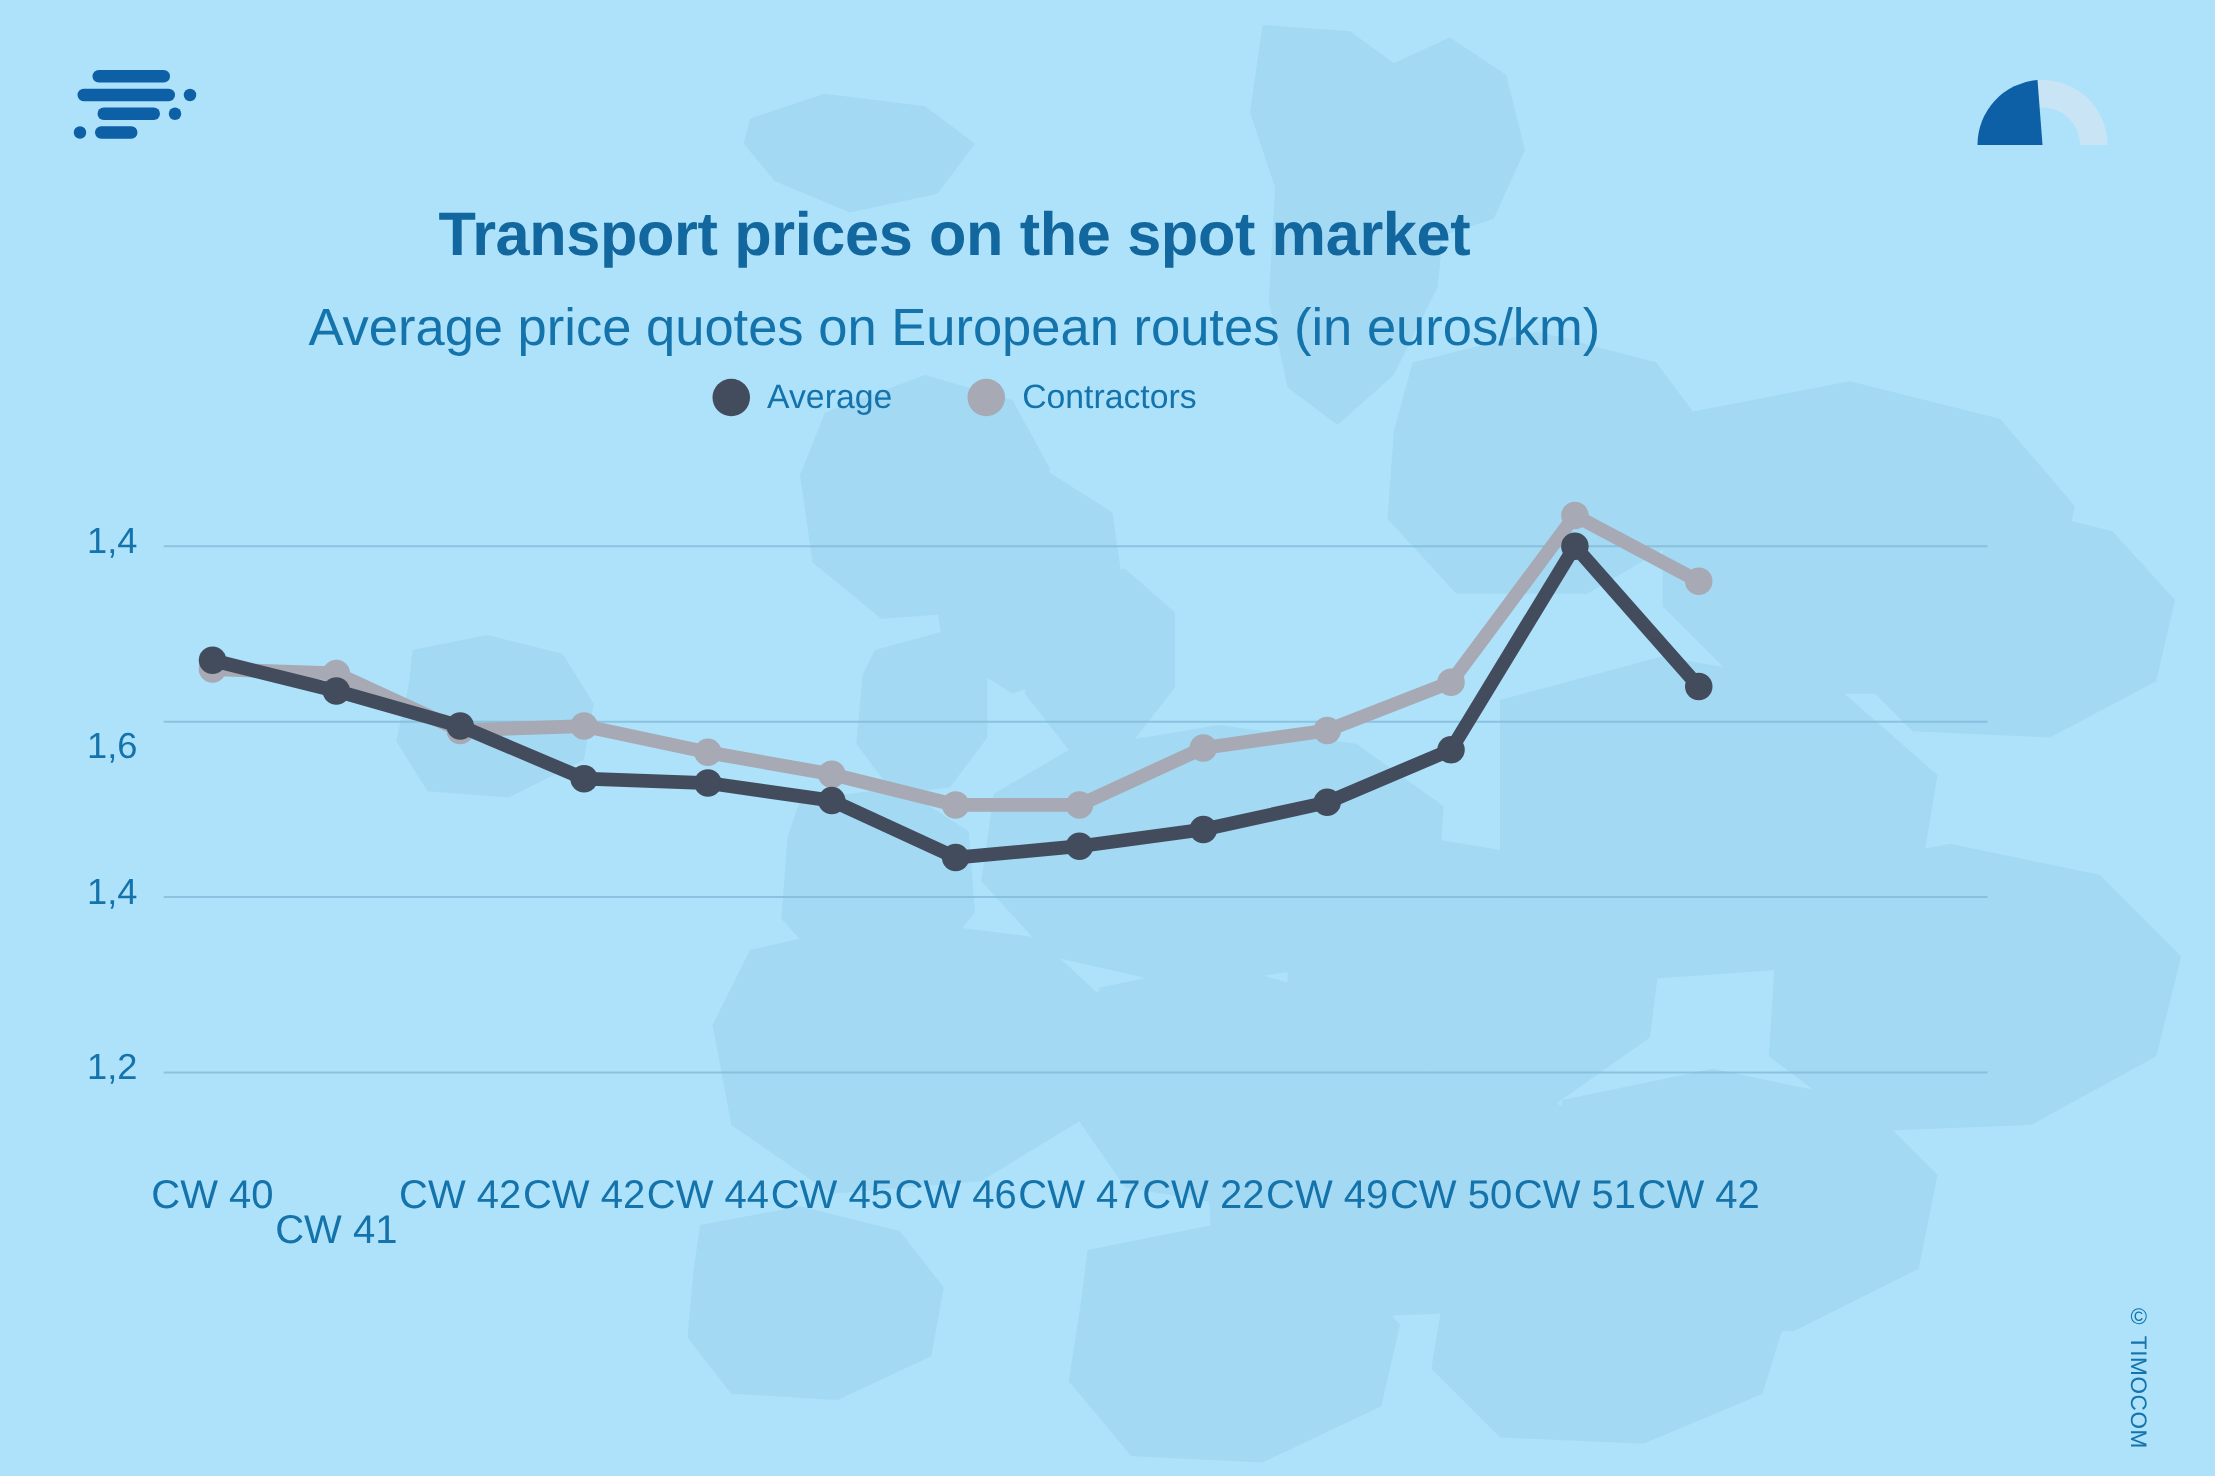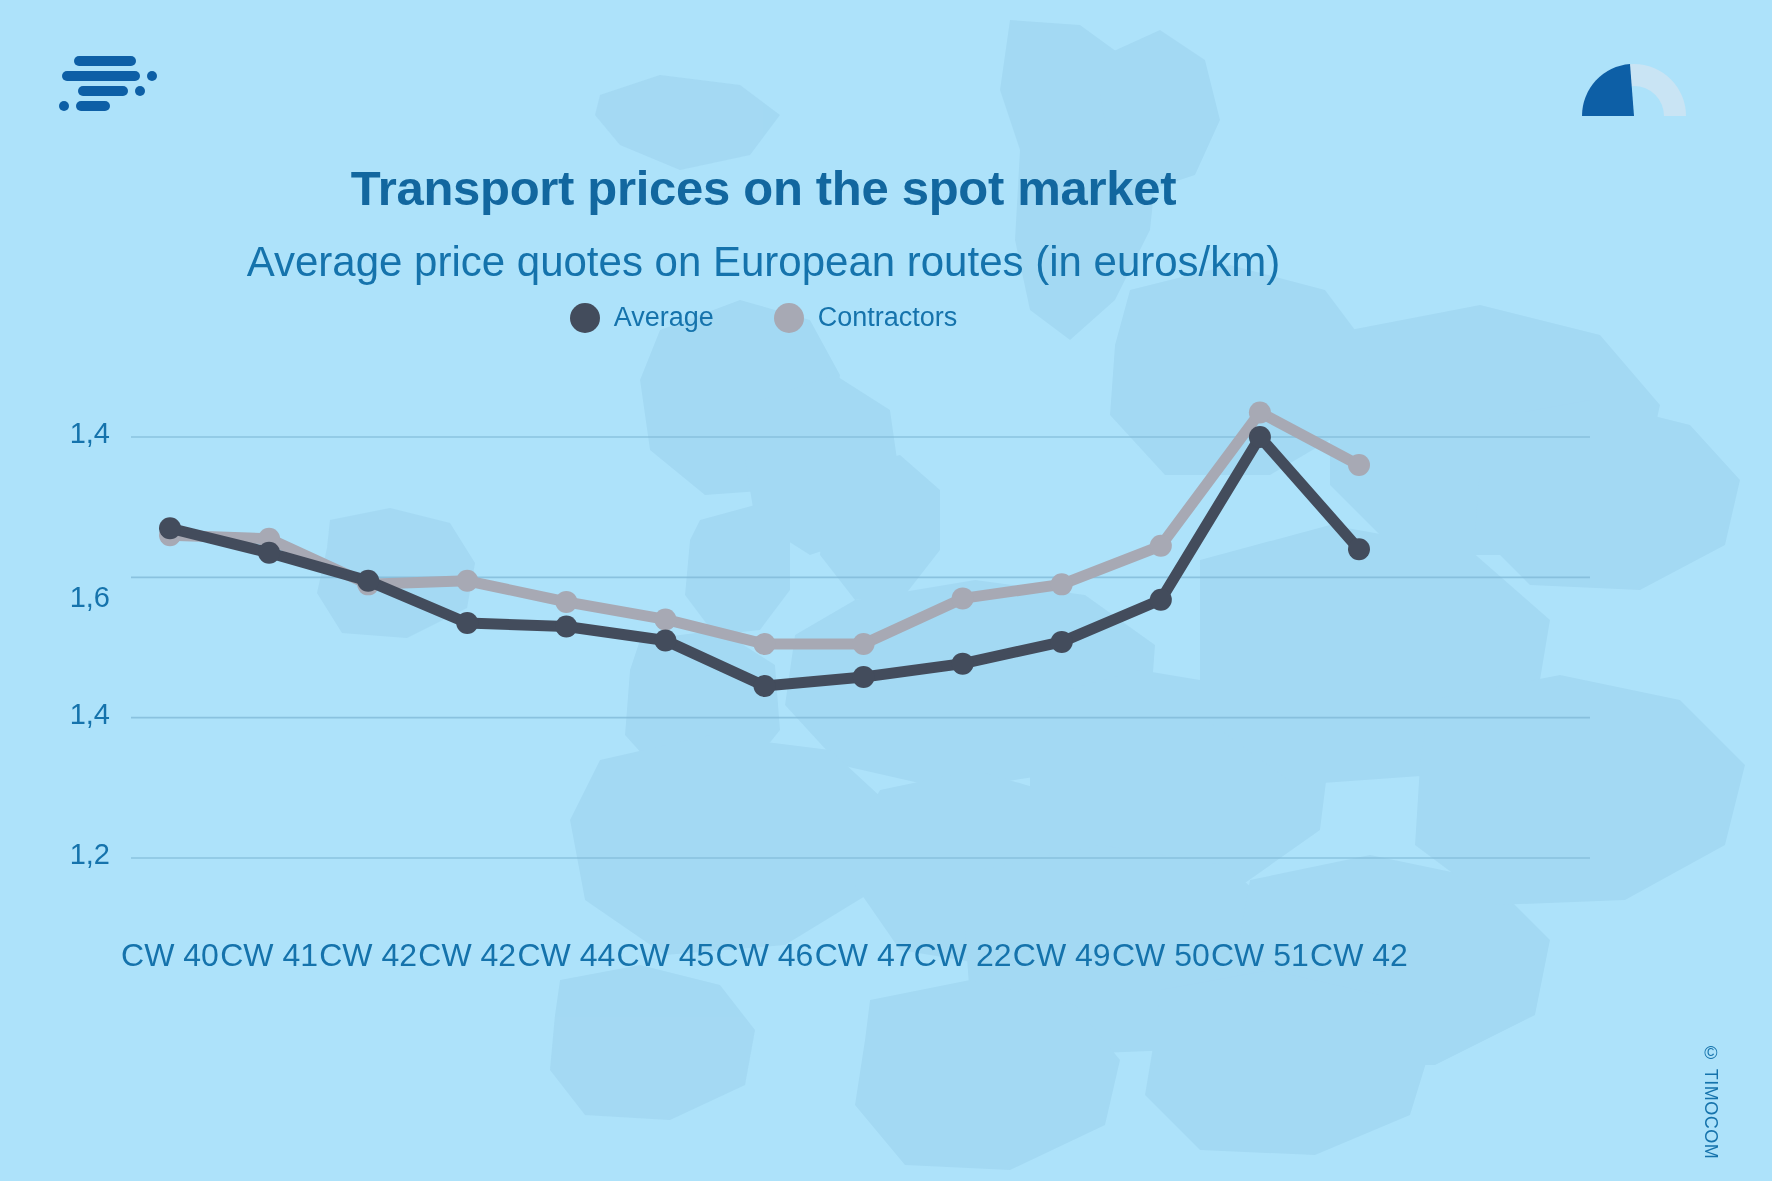--- a/index.html
+++ b/index.html
@@ -159,21 +159,21 @@
   </svg>
 
   <div id="yticks-layer">
       <div class="ytick" style="left: 20px; top: 838px;">1,2</div>
       <div class="ytick" style="left: 20px; top: 697.667px;">1,4</div>
       <div class="ytick" style="left: 20px; top: 557.333px; margin-top: 24px;">1,6</div>
       <div class="ytick" style="left: 20px; top: 417px;">1,4</div>
     </div>
   <div id="xticks-layer">
       <div class="xtick" style="left: 100px;">CW 40</div>
-      <div class="xtick" style="left: 199.083px;">CW 41</div>
+      <div class="xtick" style="left: 199.083px; margin-top: 28px;">CW 41</div>
       <div class="xtick" style="left: 298.167px;">CW 42</div>
       <div class="xtick" style="left: 397.25px;">CW 42</div>
       <div class="xtick" style="left: 496.333px;">CW 44</div>
       <div class="xtick" style="left: 595.417px;">CW 45</div>
       <div class="xtick" style="left: 694.5px;">CW 46</div>
       <div class="xtick" style="left: 793.583px;">CW 47</div>
       <div class="xtick" style="left: 892.667px;">CW 22</div>
       <div class="xtick" style="left: 991.75px;">CW 49</div>
       <div class="xtick" style="left: 1090.83px;">CW 50</div>
       <div class="xtick" style="left: 1189.92px;">CW 51</div>

